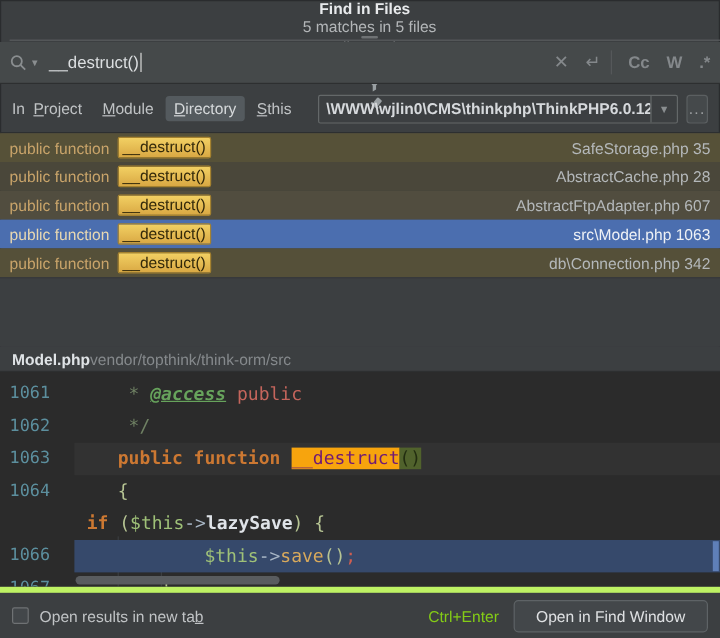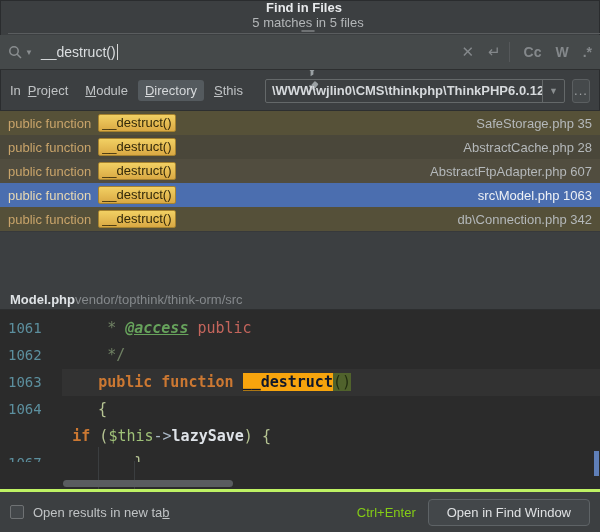--- a/index.html
+++ b/index.html
@@ -91,27 +91,27 @@
   .tk-doctag { color:#67a35c; font-style:italic; text-decoration:underline; font-weight:bold; }
   .tk-docval { color:#c4655c; }
   .tk-kw { color:#cc7832; font-weight:bold; }
   .tk-plain { color:#a9b7c6; }
   .tk-punct { color:#b6c493; }
   .tk-var { color:#9fc178; }
   .tk-arrow { color:#a9b7c6; }
   .tk-field { color:#dfe3e8; font-weight:bold; }
   .tk-func { color:#d8a95c; }
   .tk-semi { color:#cf5e51; }
-  .tk-match { background:#f7a40d; color:#0f172a;font-weight:bold; }
+  .tk-match { background:#f7a40d; color:#701a75; }
   .tk-parensel { background:#50622c; color:#222d10; }
   .hscroll { left:63px; top:480px; width:170px; height:7px; background:#595c5f; border-radius:4px; }
   .vmark { left:594px; top:451px; width:5px; height:25px; background:#5f7fb8; }
 
   
-  .footer { left:0; top:489px; width:600px; height:43px; border-top:3px solid #bef264; background:#3c3f41;
+  .footer { left:0; top:489px; width:600px; height:43px; border-top:5px solid #bef264; background:#3c3f41;
     display:flex; align-items:center; padding:0 10px;text-align:right; }
   .f-label { margin-left:9px; color:#c0c3c5; }
   .shortcut { color:#84cc16; margin-right:12px; }
   .find-btn { height:27px; padding:0 18px; border:1px solid #5e6366; border-radius:4px; background:#43474a;
     color:#dfe1e3; font-size:13px; display:flex; align-items:center; }
 </style>
 </head>
 <body>
 
 <div class="abs titlebar">
@@ -236,20 +236,24 @@
 
   <div class="code-line">
     <div class="gnum">1064</div>
     <div class="ctext"><span class="tk-punct">    {</span></div>
   </div>
 
   <div class="code-line">
     <div class="ctext"><span class="tk-plain">        </span><span class="tk-kw">if</span><span class="tk-punct"> (</span><span class="tk-var">$this</span><span class="tk-arrow">-&gt;</span><span class="tk-field">lazySave</span><span class="tk-punct">) {</span></div>
   </div>
 
+  <div class="code-line hl-sel">
+    <div class="gnum">1066</div>
+    <div class="ctext"><span class="tk-plain">            </span><span class="tk-var">$this</span><span class="tk-arrow">-&gt;</span><span class="tk-func">save</span><span class="tk-punct">()</span><span class="tk-semi">;</span></div>
+  </div>
 
   <div class="clip-bot">
     <div class="code-line">
       <div class="gnum">1067</div>
       <div class="ctext"><span class="tk-punct">        }</span></div>
     </div>
   </div>
 </div>
 <div class="abs hscroll"></div>
 <div class="abs vmark"></div>

